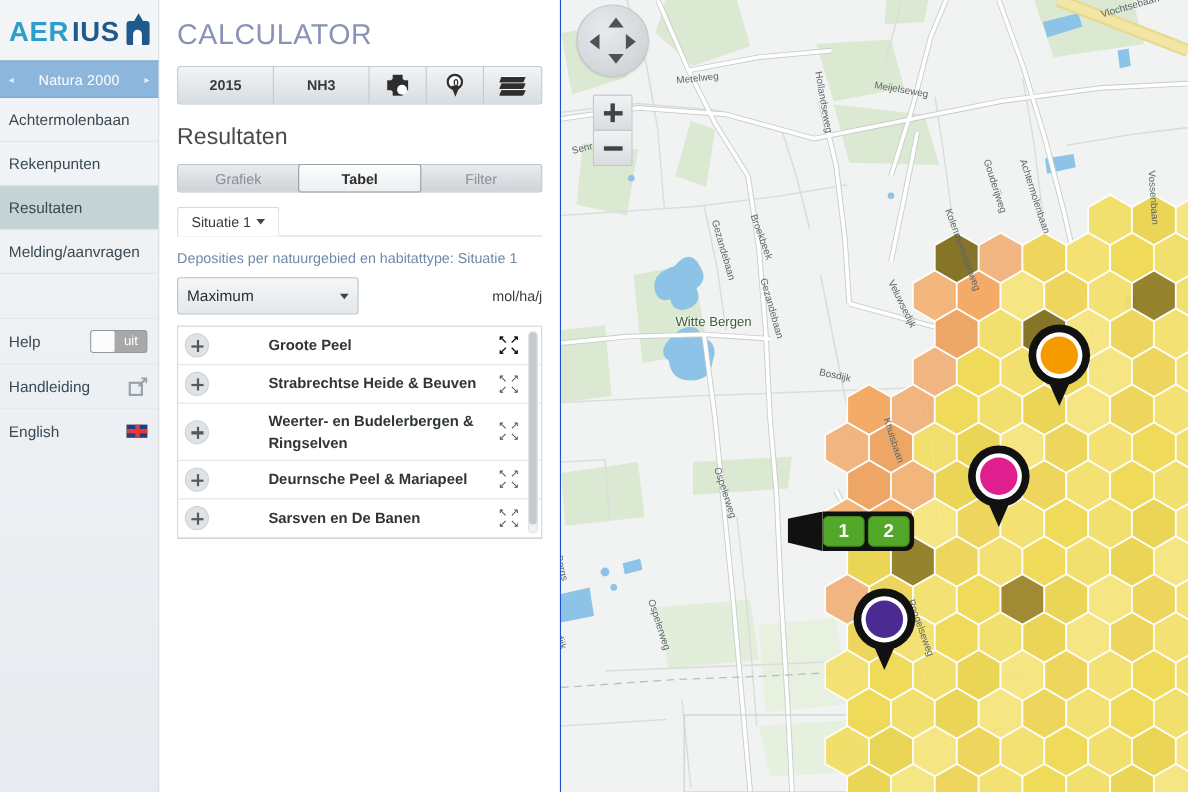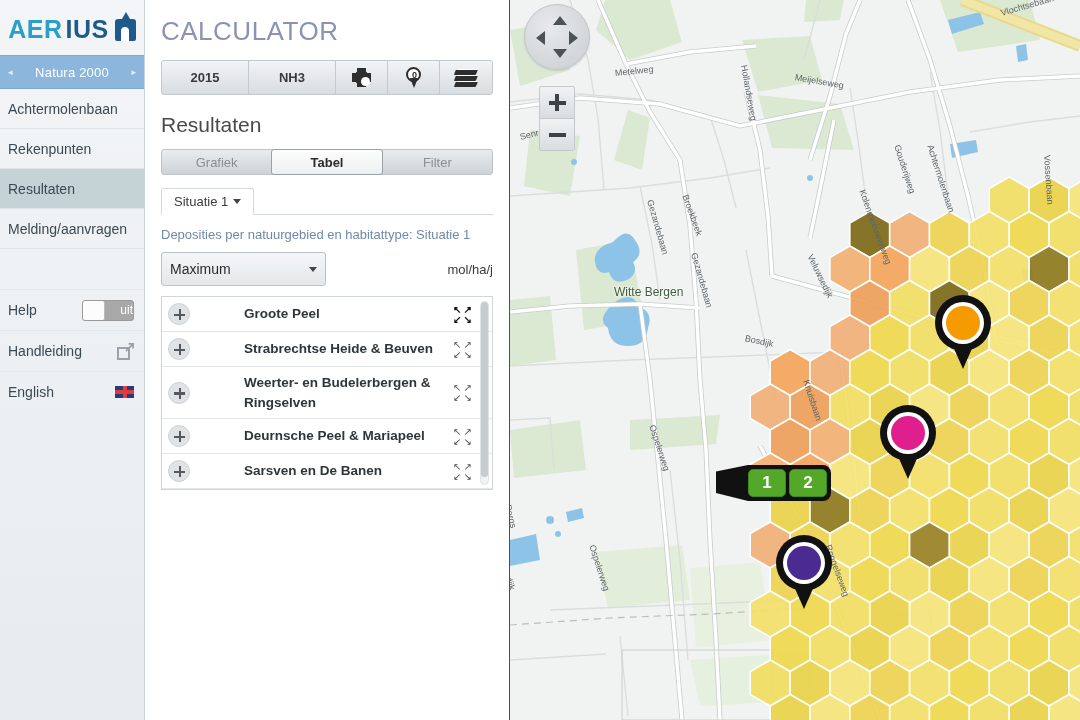--- a/index.html
+++ b/index.html
@@ -64,21 +64,21 @@
   }
   .toggle {
     width: 52px; height: 21px; border-radius: 3px;
     background: #a8a8a8; border: 1px solid #999;
     display: flex; align-items: center; position: relative;
   }
   .toggle .knob {
     width: 22px; height: 19px; background: #fcfcfc; border-radius: 2px;
     border-right: 1px solid #bbb;
   }
-  .toggle .t-lbl { flex: 1; text-align: right; color: #fff; font-size: 12px; }
+  .toggle .t-lbl { flex: 1; text-align: center; color: #fff; font-size: 12px; }
   .ext-icon { width: 17px; height: 17px; position: relative; }
   .ext-icon .box {
     position: absolute; left: 0; bottom: 0; width: 13px; height: 13px;
     border: 2px solid #9aa3ab;
   }
   .ext-icon .arr {
     position: absolute; right: 0; top: 0; width: 9px; height: 9px;
   }
   .flag {
     width: 19px; height: 12px; background: #2b3a7a; position: relative; overflow: hidden;

